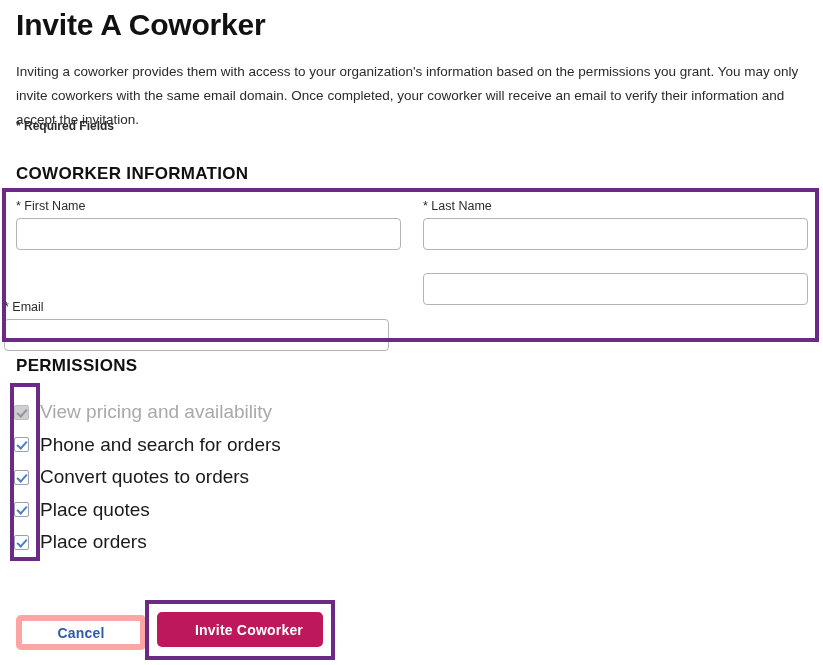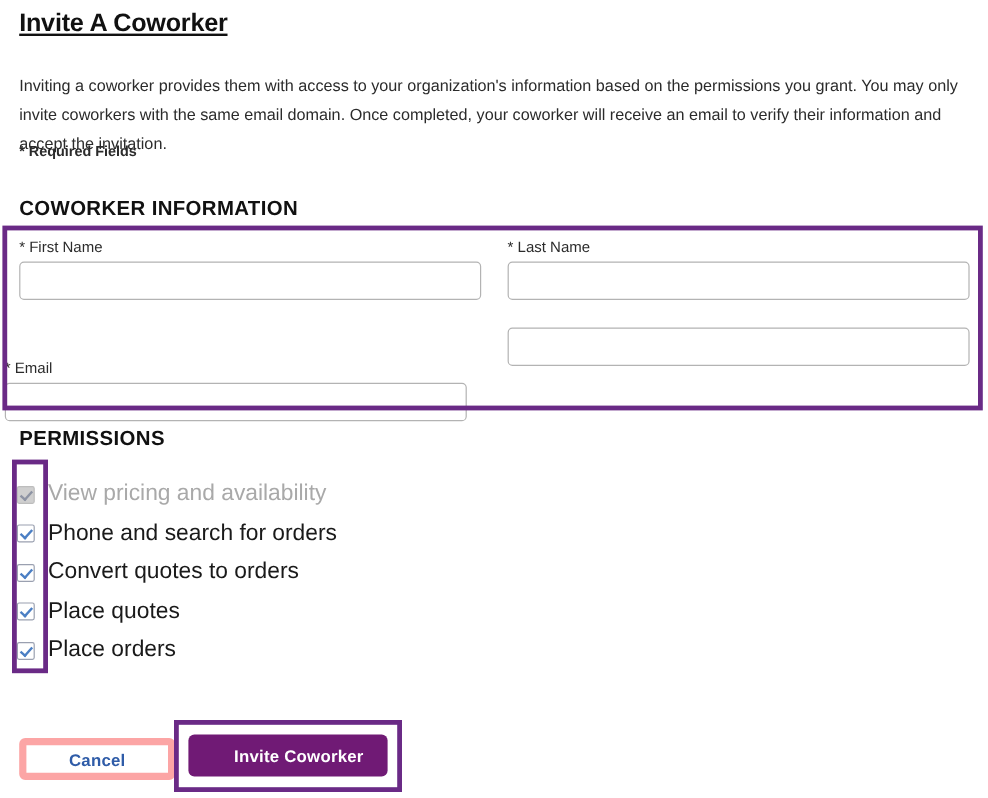--- a/index.html
+++ b/index.html
@@ -21,26 +21,25 @@
     left: 0; top: 0;
     width: 823px;
     height: 665px;
   }
 
   
   .page-title {
     position: absolute;
     left: 16px;
     top: 8px;
-    font-size: 21px;
+    font-size: 30px;
     font-weight: bold;
     letter-spacing: -0.2px;
     color: #111111;
     margin: 0;
-    text-decoration: underline;
   }
 
   .intro {
     position: absolute;
     left: 16px;
     top: 46px;
     width: 790px;
     font-size: 13.5px;
     line-height: 24px;
     color: #2b2b2b;
@@ -189,21 +188,21 @@
     cursor: pointer;
   }
 
   .invite-button {
     position: absolute;
     left: 157px;
     top: 612px;
     width: 166px;
     height: 35px;
     box-sizing: border-box;
-    background: #701a75;
+    background: #be185d;
     border: none;
     border-radius: 5px;
     color: #ffffff;
     font-family: "Liberation Sans", sans-serif;
     font-size: 14px;
     font-weight: bold;
     letter-spacing: 0.2px;
     cursor: default;
     z-index: 6;
     padding-left: 24px;

